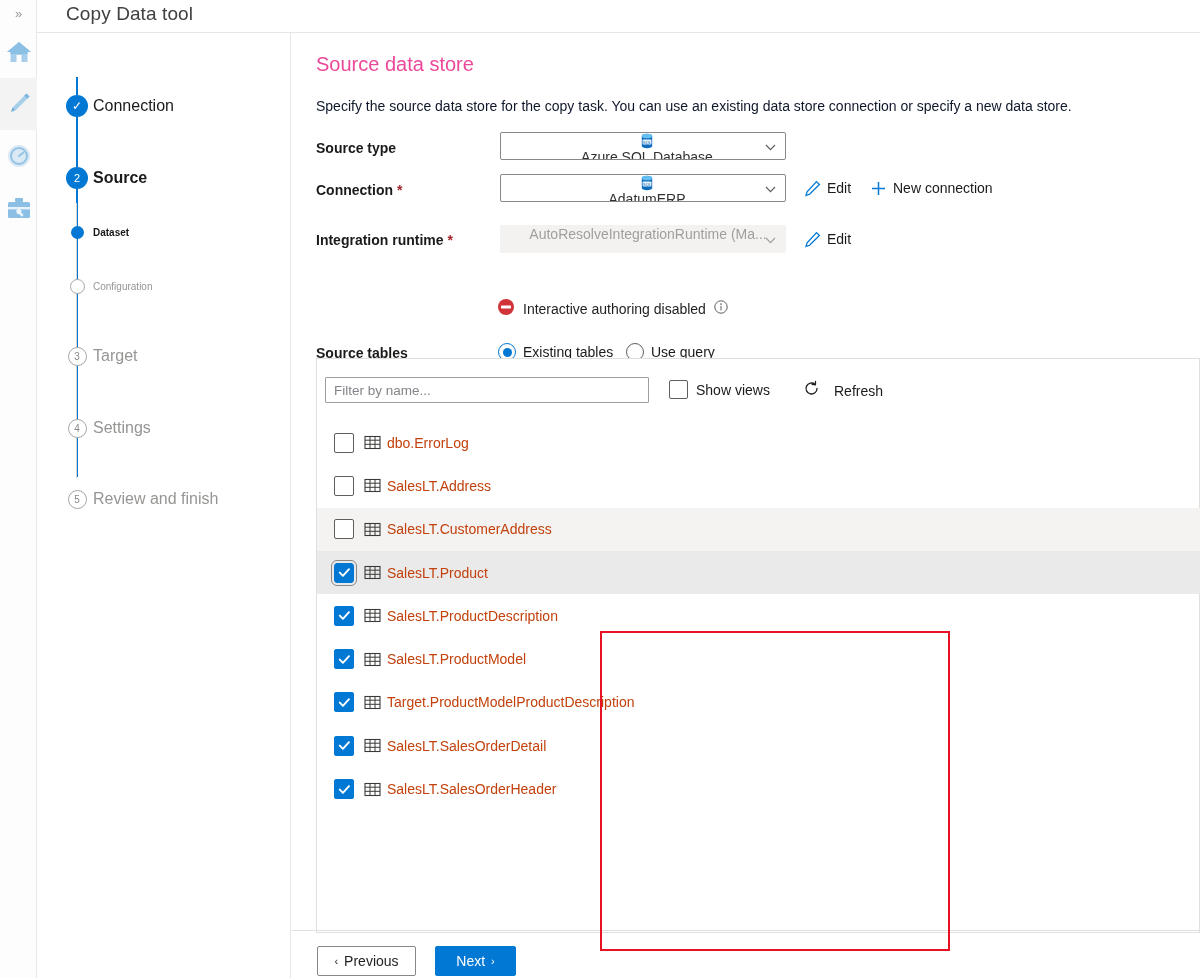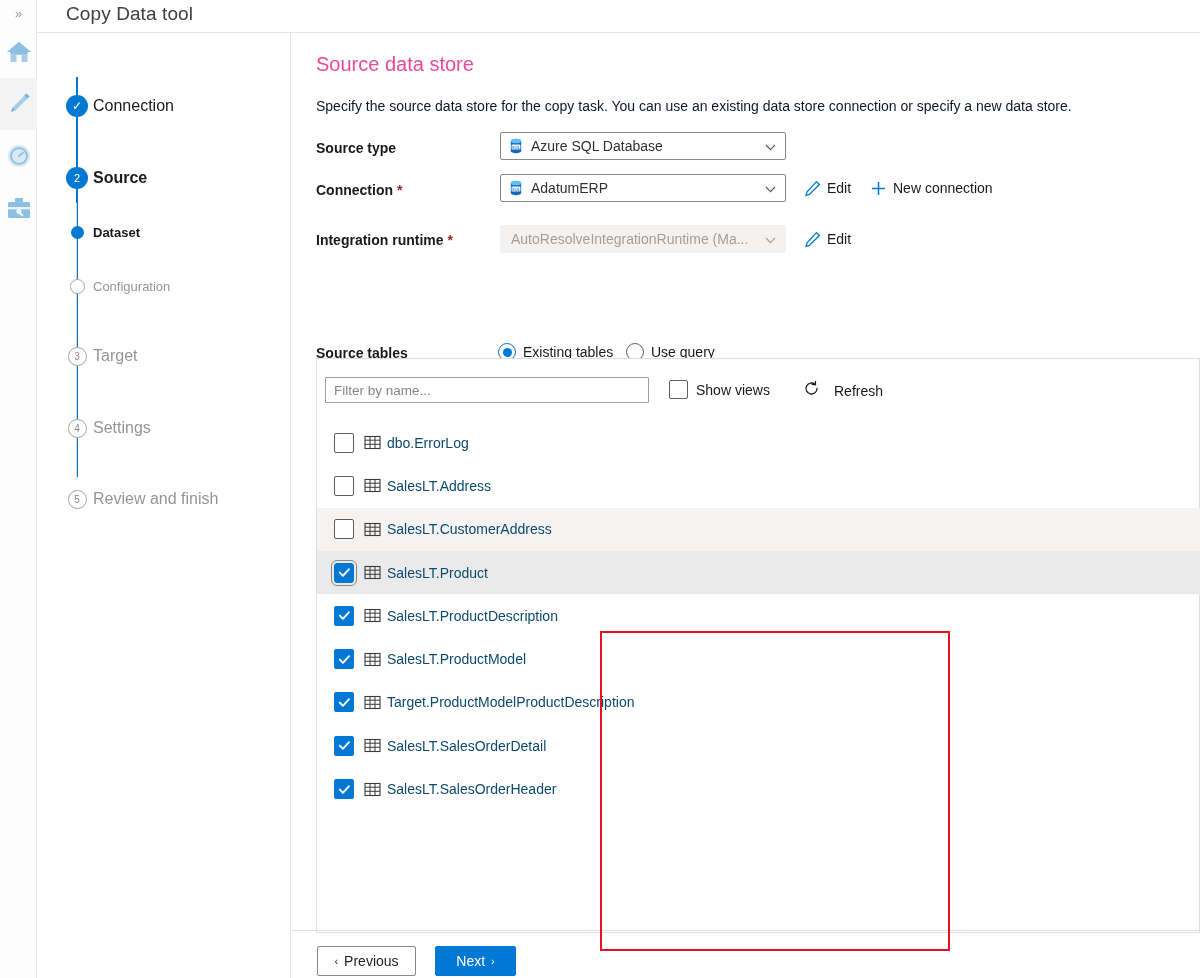--- a/index.html
+++ b/index.html
@@ -77,21 +77,21 @@
     border: 1.4px solid #a6a6a6; background: #fff;
   }
   .dot-num {
     width: 19px; height: 19px; border-radius: 50%;
     border: 1.2px solid #a6a6a6; background: #fff; color: #8a8886;
     font-size: 10px; display: flex; align-items: center; justify-content: center;
   }
   .step .lbl {
     position: absolute; left: 56px; font-size: 16px; color: #1b1a19;
   }
-  .step .lbl.small { font-size: 13px; }
+  .step .lbl.small { font-size: 10px; }
   .step .lbl.dim { color: #979593; }
   .step .lbl.bold { font-weight: 600; }
   .check-mark { font-size: 12px; line-height: 1; }
 
   
   .main {
     position: absolute; left: 292px; top: 33px; width: 908px; height: 945px;
     background: #fff;
   }
   .pane-title {
@@ -104,21 +104,21 @@
   }
 
   .row-label {
     position: absolute; font-size: 14px; color: #1b1a19; font-weight: 600;
   }
   .req { color: #a4262c; font-weight: 600; }
 
   .combo {
     position: absolute; width: 286px; height: 28px;
     border: 1px solid #8a8886; border-radius: 2px; background: #fff;
-    display: flex; align-items: center; cursor: pointer;
+    display: flex; align-items: center; cursor: pointer; flex-direction: column;
   }
   .combo.disabled {
     background: #f3f2f1; border-color: #f3f2f1; cursor: default;
   }
   .combo .ctext {
     font-size: 14px; color: #323130; margin-left: 8px;
     white-space: nowrap; overflow: hidden;
   }
   .combo.disabled .ctext { color: #a19f9d; }
   .combo .chev {
@@ -189,21 +189,21 @@
     position: absolute; left: 17px; width: 20px; height: 20px;
     border: 1.4px solid #5e5e5e; border-radius: 2px; background: #fff;
   }
   .trow .tcb.checked {
     background: #0078d4; border-color: #0078d4;
     display: flex; align-items: center; justify-content: center;
   }
   .trow .tcb.focusring { outline: 1.5px solid #8a8886; outline-offset: 2px; border-radius: 3px; }
   .trow .ticon { position: absolute; left: 47px; display: flex; }
   .trow .tname {
-    position: absolute; left: 70px; font-size: 14px; color: #0c4a6e;
+    position: absolute; left: 70px; font-size: 14px; color: #c2410c;
   }
 
   
   .redbox {
     position: absolute; left: 308px; top: 598px;
     width: 350px; height: 320px;
     border: 2px solid #e81123; pointer-events: none; z-index: 30;
   }
 
   
@@ -414,20 +414,36 @@
     </div>
     <div class="linkbtn" style="left:512px; top:192px; height:28px;">
       <span class="gl">
         <svg width="17" height="17" viewBox="0 0 17 17">
           <path d="M12.5 1.6 L15.4 4.5 L5.6 14.3 L2 15.4 L3.1 11.8 Z" fill="none" stroke="#0078d4" stroke-width="1.3"></path>
         </svg>
       </span>
       <span>Edit</span>
     </div>
 
+    <div class="ia-row" style="left:205px; top:265px;">
+      <span>
+        <svg width="18" height="18" viewBox="0 0 18 18">
+          <circle cx="9" cy="9" r="8" fill="#d13438"></circle>
+          <rect x="4" y="7.6" width="10" height="2.8" rx="0.6" fill="#ffffff"></rect>
+        </svg>
+      </span>
+      <span class="ia-text">Interactive authoring disabled</span>
+      <span>
+        <svg width="14" height="14" viewBox="0 0 14 14">
+          <circle cx="7" cy="7" r="6.2" fill="none" stroke="#605e5c" stroke-width="1"></circle>
+          <circle cx="7" cy="4" r="0.85" fill="#605e5c"></circle>
+          <rect x="6.5" y="5.8" width="1" height="4.6" fill="#605e5c"></rect>
+        </svg>
+      </span>
+    </div>
 
     <div class="row-label" style="left:24px; top:312px;">
       <span>Source tables</span>
     </div>
     <div class="radio-wrap" style="left:206px; top:310px;">
       <span class="radio on"></span>
       <span class="radio-lbl">Existing tables</span>
     </div>
     <div class="radio-wrap" style="left:334px; top:310px;">
       <span class="radio"></span>

